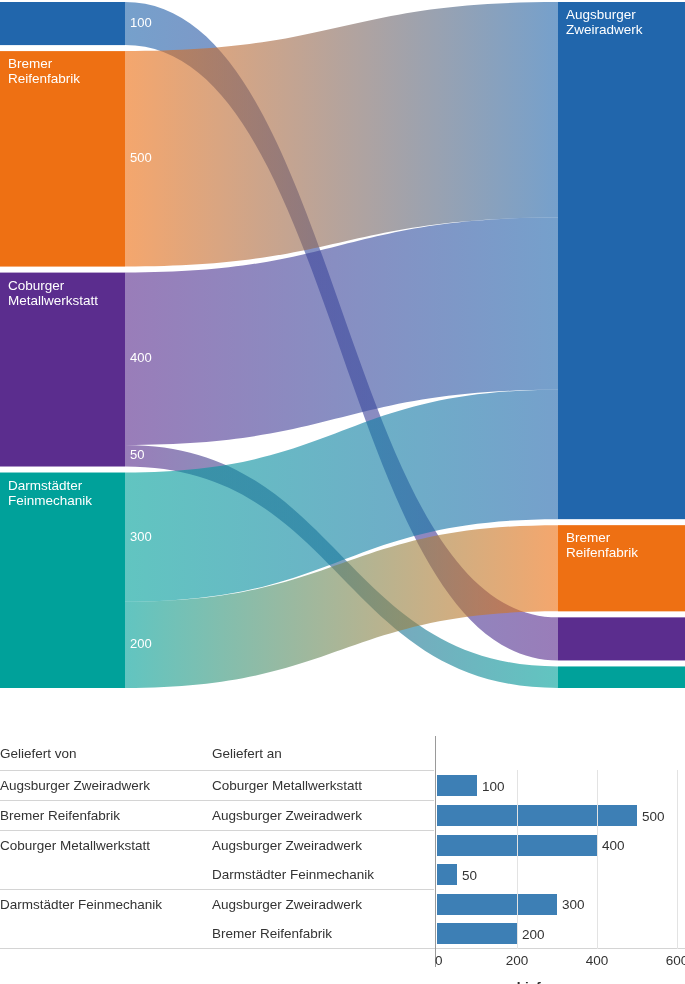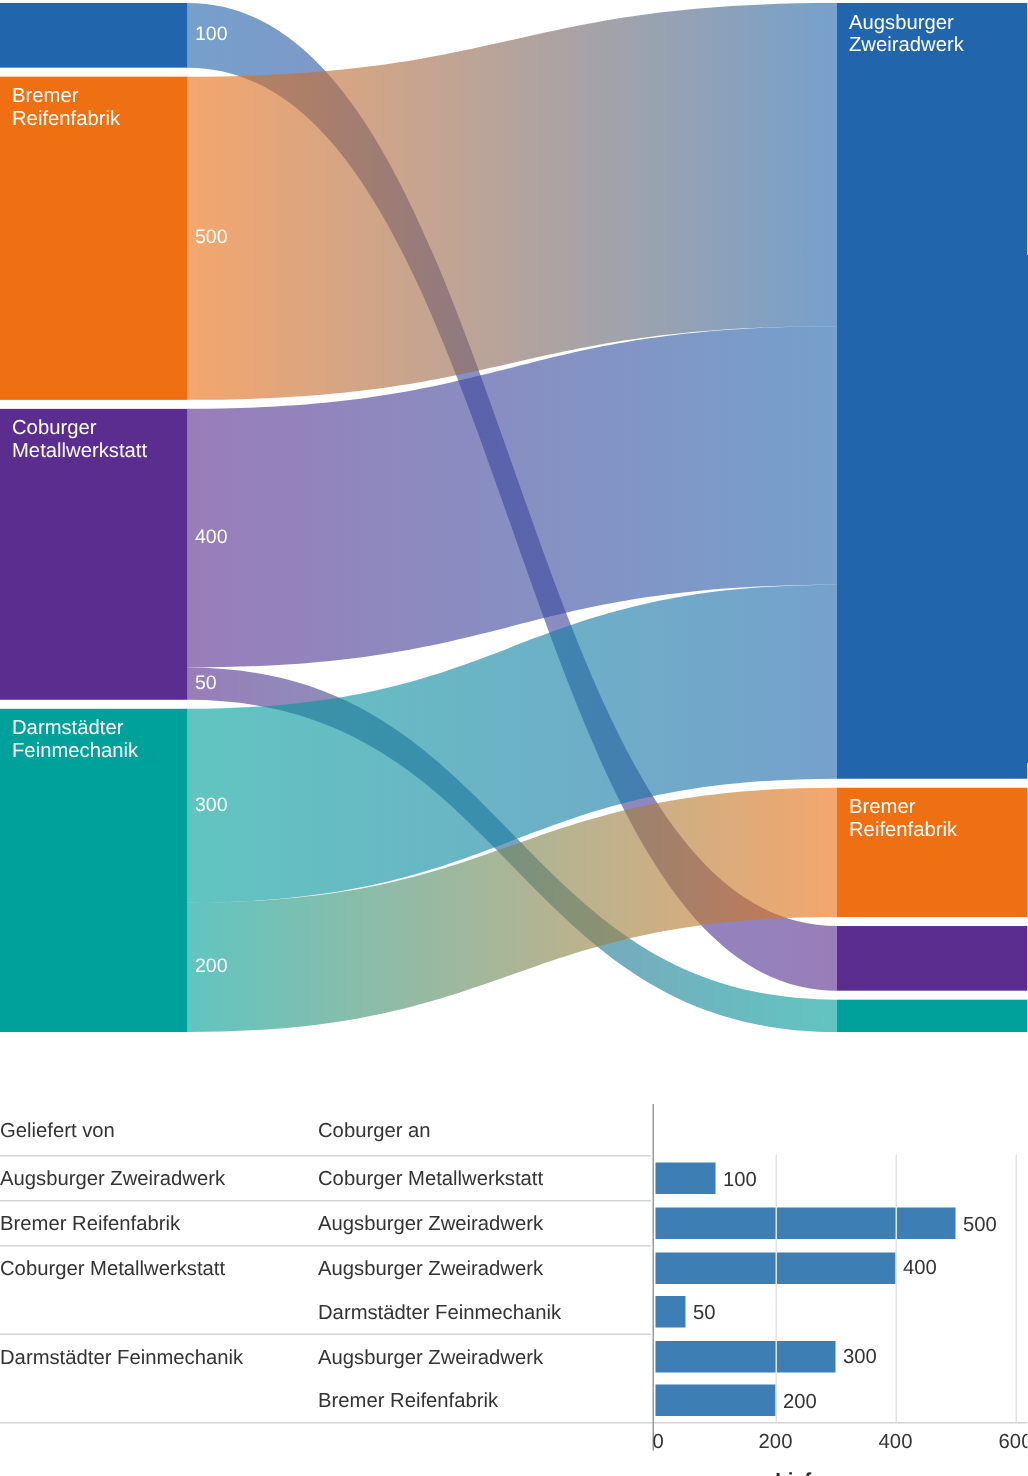--- a/index.html
+++ b/index.html
@@ -162,21 +162,21 @@
   <div id="table-panel">
     <table class="tbl">
       <colgroup>
           <col class="c-from">
           <col class="c-to">
           <col class="c-bar">
         </colgroup>
       <thead>
         <tr class="hdr-row">
           <th>Geliefert von</th>
-          <th>Coburger an</th>
+          <th>Geliefert an</th>
           <th class="bar-h"></th>
         </tr>
       </thead>
       <tbody id="tbody">
           <tr class="d-row grp">
             <td class="sep-top">Augsburger Zweiradwerk</td>
             <td class="sep-top">Coburger Metallwerkstatt</td>
             <td class="barcell">
               <div class="barwrap">
                 <div class="bar" style="width: 40px; left: 3px; background: rgb(61, 127, 181);"></div>

